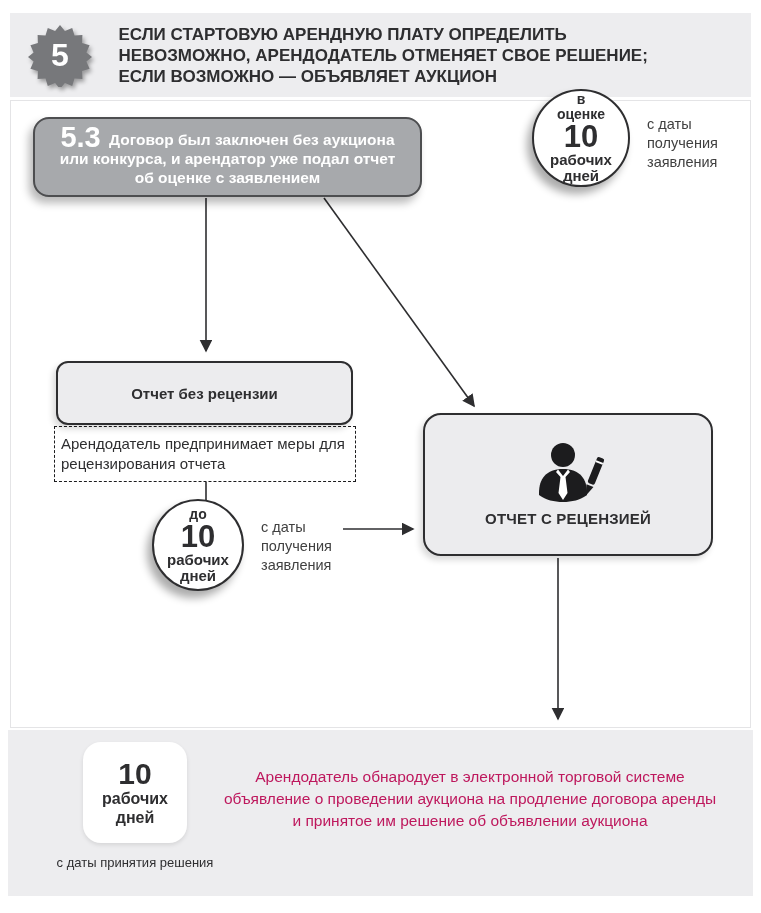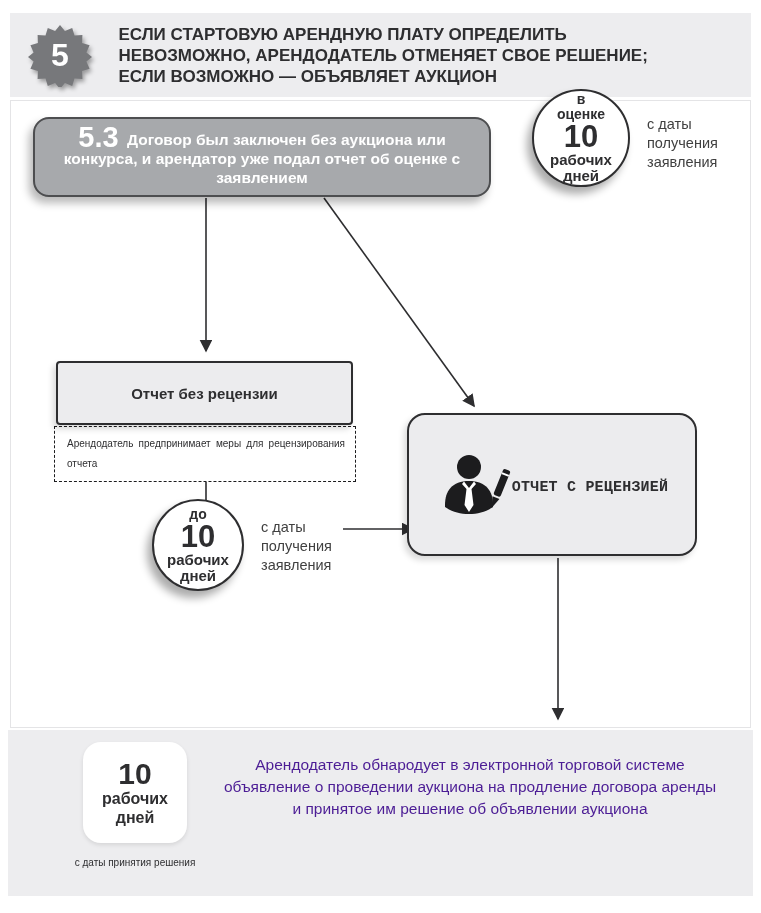--- a/index.html
+++ b/index.html
@@ -16,21 +16,21 @@
   .badge svg { position:absolute; inset:0; }
   .badge-num { position:relative; color:#fff; font-size:32px; font-weight:bold; line-height:1; }
   .header-title { max-width:580px; margin-left:56px; text-align:left; font-weight:bold;
     font-size:17px; line-height:21px; color:#2E2E30; }
 
   
   .main-area { position:absolute; left:10px; top:100px; width:741px; height:628px;
     background:#ffffff; border:1px solid #E4E4E6; }
   .connectors { position:absolute; left:0; top:0; width:741px; height:628px; }
 
-  .main-box { position:absolute; left:22px; top:16px; width:458px; height:80px;
+  .main-box { position:absolute; left:22px; top:16px; width:389px; height:80px;
     background:#A7A9AC; border:2px solid #4D4E50; border-radius:16px;
     display:flex; align-items:center; justify-content:center; padding:4px 24px;
     box-shadow:-4px 6px 9px rgba(0,0,0,0.28); }
   .main-box-text { text-align:center; color:#ffffff; font-weight:bold;
     font-size:15.5px; line-height:19px; }
   .main-box-num { font-size:29px; line-height:19px; vertical-align:-2px; padding-right:4px; }
 
   .timer-circle { position:absolute; background:#ffffff; border:2px solid #2E2E30;
     border-radius:50%; display:flex; flex-direction:column; align-items:center;
     justify-content:center; text-align:center; font-weight:bold; z-index:5;
@@ -40,49 +40,49 @@
   .timer-unit  { font-size:15px; line-height:16px; }
 
   .circle-top  { left:521px; top:-12px; width:98px; height:98px; }
   .circle-left { left:141px; top:398px; width:92px; height:92px; }
 
   .side-note { position:absolute; font-size:14.5px; line-height:19px; color:#404040; }
   .note-top  { left:636px; top:14px;  width:112px; }
   .note-left { left:250px; top:417px; width:112px; }
 
   .plain-box { position:absolute; left:45px; top:260px; width:297px; height:64px;
-    background:#ECECEE; border:2px solid #2E2E30; border-radius:4px;
+    background:#ECECEE; border:2px solid #2E2E30; border-radius:12px;
     display:flex; align-items:center; justify-content:center;
     box-shadow:-3px 4px 6px rgba(0,0,0,0.15); z-index:2; }
   .plain-box-label { font-weight:bold; font-size:15px; }
 
   .dashed-box { position:absolute; left:43px; top:325px; width:302px; height:56px;
-    background:#ffffff; border:1px dashed #1c1c1e; padding:7px 10px 0 12px;
-    font-size:10px; line-height:20px; text-align:justify; z-index:1; }
+    background:#ffffff; border:1px dashed #1c1c1e; padding:7px 10px 0 6px;
+    font-size:15px; line-height:20px; text-align:justify; z-index:1; }
 
-  .review-box { position:absolute; left:396px; top:312px; width:290px; height:143px;
+  .review-box { position:absolute; left:412px; top:312px; width:290px; height:143px;
     background:#ECECEE; border:2px solid #2E2E30; border-radius:18px;
-    display:flex; align-items:center; justify-content:center;
-    box-shadow:-3px 4px 6px rgba(0,0,0,0.15);font-family:Liberation Mono, monospace; }
+    display:flex; flex-direction:column; align-items:center; justify-content:center;
+    box-shadow:-3px 4px 6px rgba(0,0,0,0.15); }
   .review-box-label { font-weight:bold; font-size:15px; margin-top:6px; letter-spacing:0.2px; }
   .person-icon { width:76px; height:62px; }
 
   
   .footer-band { position:absolute; left:8px; top:730px; width:745px; height:166px;
     background:#EDEDEF; }
   .footer-timer-box { position:absolute; left:75px; top:12px; width:104px; height:101px;
     background:#ffffff; border-radius:18px; display:flex; flex-direction:column;
     align-items:center; justify-content:center; text-align:center; font-weight:bold;
     box-shadow:0 2px 4px rgba(0,0,0,0.10); }
   .footer-timer-value { font-size:30px; line-height:30px; }
   .footer-timer-unit  { font-size:16px; line-height:19px; }
   .footer-timer-note { position:absolute; left:27px; top:122px; width:200px;
-    text-align:center; font-size:10px; line-height:22px; }
-  .footer-text { position:absolute; left:212px; top:24px; width:500px;
-    text-align:center; font-size:15.5px; line-height:22px; color:#4c1d95; }
+    text-align:center; font-size:13px; line-height:22px; }
+  .footer-text { position:absolute; left:212px; top:36px; width:500px;
+    text-align:center; font-size:15.5px; line-height:22px; color:#be185d; }
 </style>
 </head>
 <body>
 
 <div class="page">
 
   <div class="header-band">
     <div class="badge">
       <svg viewBox="0 0 64 64">
         <polygon fill="#77787B" points="32,2 36.9,8.1 44.2,4.9 46.5,12.4 54.4,12.1 54.1,20 61.6,22.3 58.4,29.6 64,34 58.4,38.4 61.6,45.7 54.1,48 54.4,55.9 46.5,55.6 44.2,63.1 36.9,59.9 32,66 27.1,59.9 19.8,63.1 17.5,55.6 9.6,55.9 9.9,48 2.4,45.7 5.6,38.4 0,34 5.6,29.6 2.4,22.3 9.9,20 9.6,12.1 17.5,12.4 19.8,4.9 27.1,8.1"></polygon>

